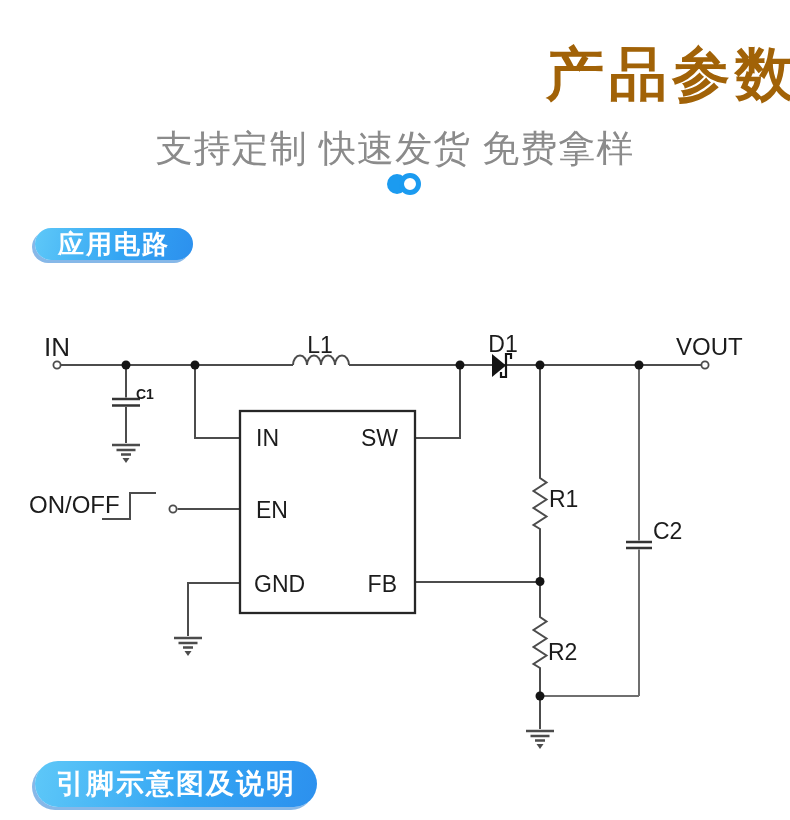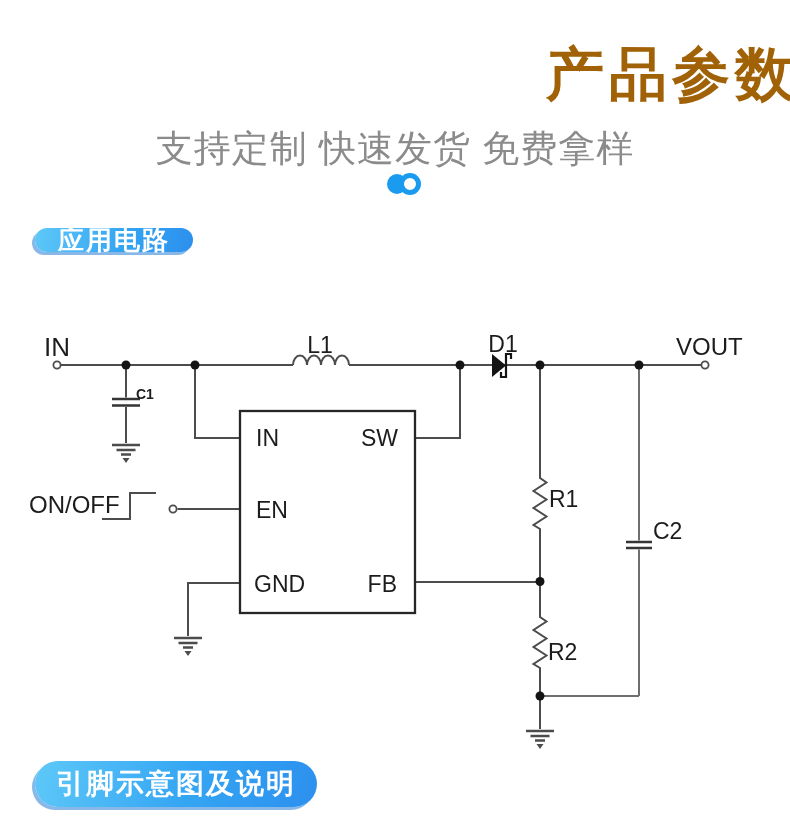--- a/index.html
+++ b/index.html
@@ -25,21 +25,21 @@
   .dot-ring{
     width:12px;height:12px;border-radius:50%;background:#ffffff;
     border:5px solid #1b9bf0;margin-left:-8px;flex:0 0 auto;
   }
   .badge{
     position:absolute;left:35px;display:flex;align-items:center;
     background:linear-gradient(105deg,#5ec8f8 0%,#34a5f3 55%,#2c90ee 100%);
     color:#ffffff;font-weight:700;border-radius:999px;
     box-shadow:-3px 3px 0 rgba(36,125,214,0.55);
   }
-  .badge.circuit{top:228px;height:24px;padding:0 23px;font-size:26px;letter-spacing:2px;}
+  .badge.circuit{top:228px;height:32px;padding:0 23px;font-size:26px;letter-spacing:2px;}
   .badge.pins{top:761px;height:42px;padding:2px 21px;font-size:28px;letter-spacing:2px;}
   svg text{font-family:"Liberation Sans", sans-serif;fill:#1c1c1c;}
 </style>
 </head>
 <body>
 
 <div id="page">
 
   <div class="title">产品参数</div>
   <div class="subtitle">支持定制 快速发货 免费拿样</div>

